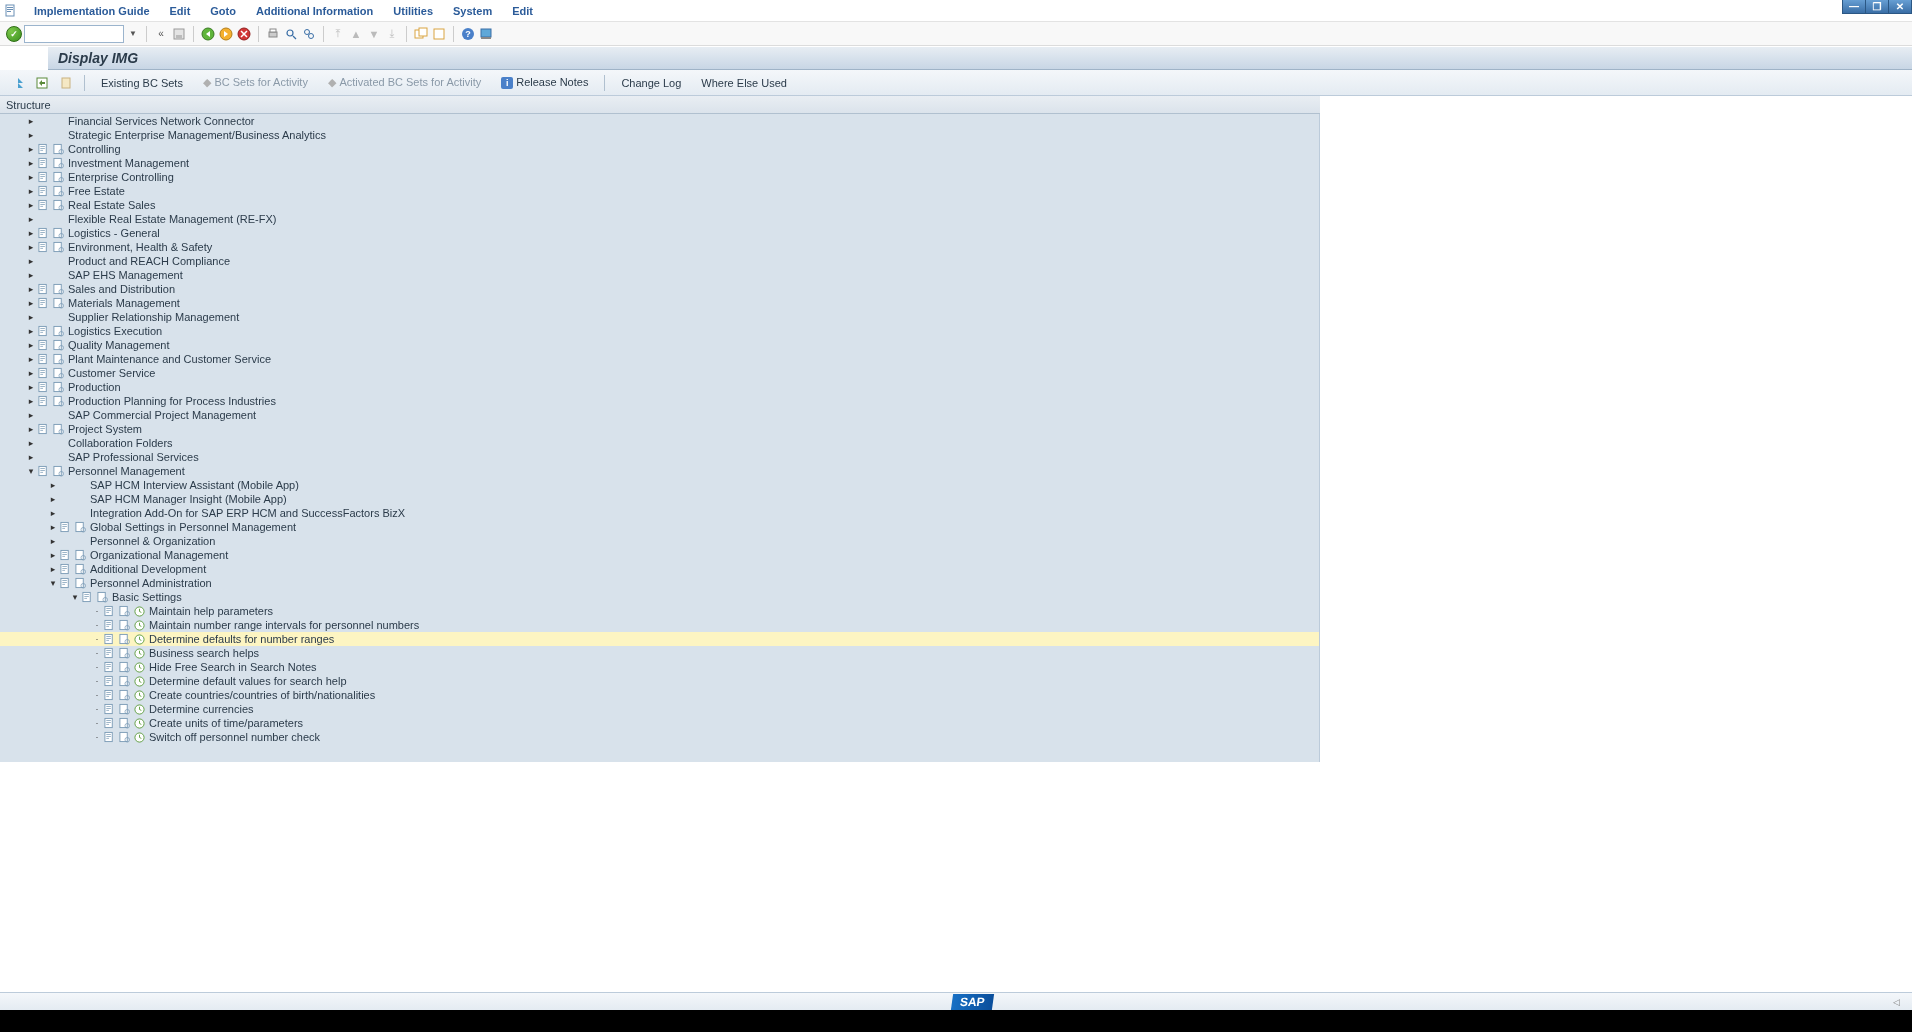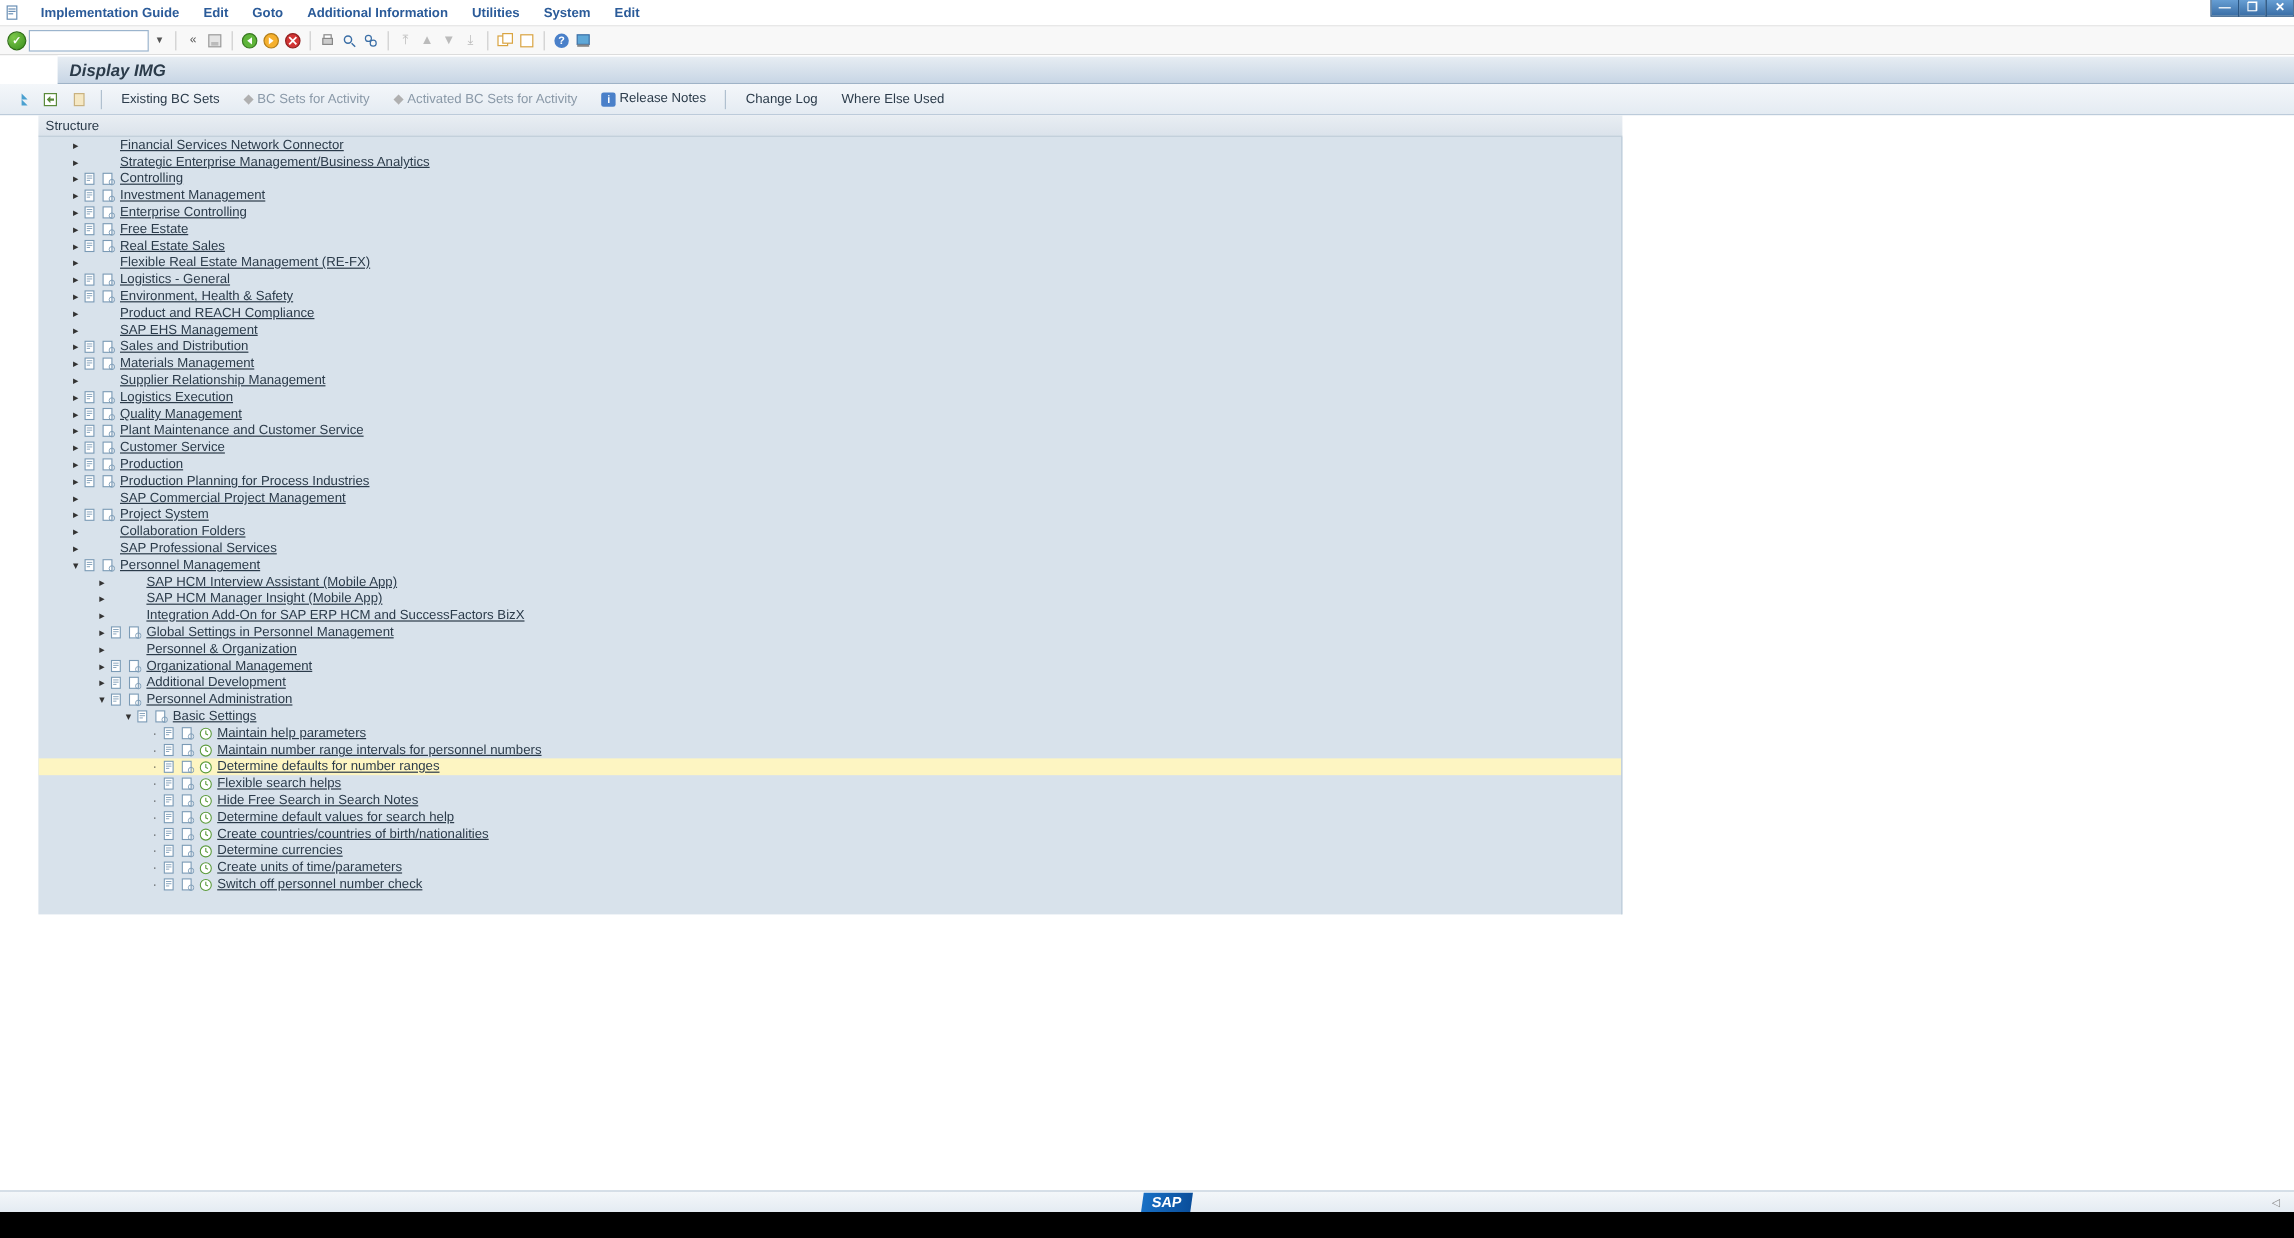--- a/index.html
+++ b/index.html
@@ -28,30 +28,30 @@
 
 .apptoolbar { height:26px; background:linear-gradient(#f4f7fa,#e4ebf2); border-bottom:1px solid #bccbda; display:flex; align-items:center; padding:0 10px; gap:8px; }
 .at-icon { width:16px; height:16px; display:inline-flex; align-items:center; justify-content:center; cursor:pointer; }
 .at-sep { width:1px; height:16px; background:#b0c0cf; margin:0 2px; }
 .at-link { color:#2b3b4a; cursor:pointer; padding:0 6px; font-size:11px; }
 .at-link.disabled { color:#8a99a8; }
 .at-link .info-icon { display:inline-flex; width:12px; height:12px; background:#4a80c9; color:#fff; font-size:9px; font-weight:bold; align-items:center; justify-content:center; border-radius:2px; margin-right:3px; vertical-align:middle; }
 .at-link.disabled .bc-icon { color:#b0b0b0; margin-right:3px; }
 
 
-.tree-container { position:relative;margin-left:32px; }
+.tree-container { position:relative; }
 .tree-header { height:18px; background:linear-gradient(#e9eef3,#dbe3eb); border-bottom:1px solid #b0c0cf; display:flex; align-items:center; padding-left:6px; color:#2b3b4a; font-size:11px; width:1320px; }
 .tree-body { width:1320px; height:648px; background:#d8e2eb; overflow:hidden; position:relative; border-right:1px solid #bccbda; }
 .tree-row { height:14px; display:flex; align-items:center; padding-left:8px; white-space:nowrap; color:#2b3b4a; font-size:11px; }
 .tree-row.highlighted { background:#fdf5c2; }
 .expander { width:10px; display:inline-flex; justify-content:center; font-size:9px; color:#333; cursor:pointer; }
 .icon-slot { width:14px; height:12px; display:inline-flex; align-items:center; justify-content:center; margin-right:1px; }
 .doc-ico { width:11px; height:12px; }
 .clock-ico { width:11px; height:11px; }
-.tree-label { padding-left:2px; cursor:pointer;text-decoration:underline; }
+.tree-label { padding-left:2px; cursor:pointer; }
 .indent { display:inline-block; }
 .scroll-v { position:absolute; right:-14px; top:0; width:14px; height:100%; background:#eef2f6; border:1px solid #cdd8e3; }
 
 
 .footer { position:absolute; bottom:22px; left:0; right:0; height:18px; background:linear-gradient(#f4f7fa,#e4ebf2); border-top:1px solid #bccbda; display:flex; align-items:center; justify-content:flex-end; padding-right:12px; }
 .sap-logo { font-family:Arial; font-weight:bold; color:#fff; background:linear-gradient(90deg,#1870c5,#0a4e9b); padding:1px 8px; font-size:12px; transform:skewX(-8deg); display:inline-block; }
 .footer-arrow { color:#888; font-size:9px; margin-left:900px; }
 
 .taskbar { position:absolute; bottom:0; left:0; right:0; height:22px; background:#000; }
 </style>
@@ -797,21 +797,21 @@
             <rect x="1" y="1" width="8" height="10" fill="#fff" stroke="#7a9ab5"></rect>
             <circle cx="9" cy="9" r="2.5" fill="none" stroke="#7a9ab5" stroke-width="0.8"></circle>
           </svg>
         </span>
         <span class="icon-slot">
           <svg class="clock-ico" viewBox="0 0 12 12">
             <circle cx="6" cy="6" r="5" fill="#fff" stroke="#5a9a3a"></circle>
             <path d="M6 3 L6 6 L8 7" stroke="#5a9a3a" fill="none" stroke-width="1"></path>
           </svg>
         </span>
-        <span class="tree-label">Flexible search helps</span>
+        <span class="tree-label">Business search helps</span>
       </div>
       <div class="tree-row">
         <span class="indent" style="width:84px"></span>
         <span class="expander">·</span>
         <span class="icon-slot">
           <svg class="doc-ico" viewBox="0 0 12 12">
             <rect x="1" y="1" width="8" height="10" fill="#fff" stroke="#7a9ab5"></rect>
             <rect x="2.5" y="3" width="5" height="0.8" fill="#7a9ab5"></rect>
             <rect x="2.5" y="5" width="5" height="0.8" fill="#7a9ab5"></rect>
             <rect x="2.5" y="7" width="3" height="0.8" fill="#7a9ab5"></rect>

